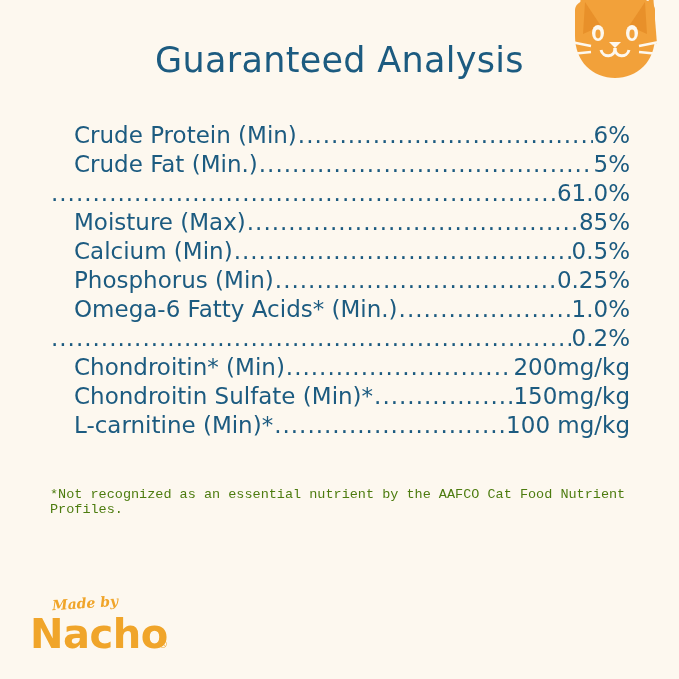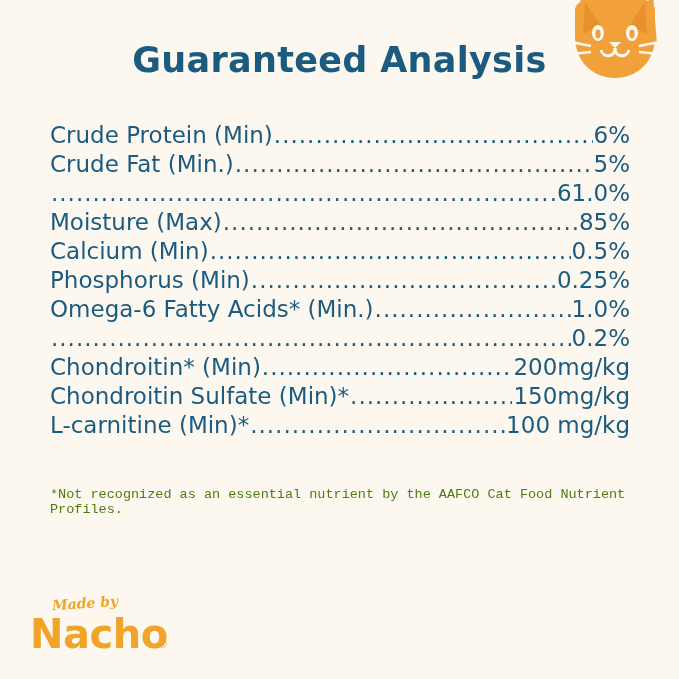--- a/index.html
+++ b/index.html
@@ -33,21 +33,21 @@
 
   
   .title {
     position: absolute;
     top: 40px;
     left: 0;
     width: 679px;
     text-align: center;
     color: #1c5b80;
     font-size: 35px;
-    font-weight: 700;
+    font-weight: 400;
     letter-spacing: 0.3px;
     font-family: "DejaVu Sans", sans-serif;
   }
 
   
   .rows {
     position: absolute;
     top: 122px;
     left: 50px;
     width: 580px;
@@ -56,20 +56,21 @@
     display: flex;
     align-items: baseline;
     color: #1c5b80;
     font-size: 23px;
     font-family: "DejaVu Sans", sans-serif;
     height: 29px;
     white-space: nowrap;
   }
   .row .label {
     flex: 0 0 auto;
+    margin-left: 24px;
   }
   .row .dots {
     flex: 1 1 auto;
     overflow: hidden;
     white-space: nowrap;
     letter-spacing: 1px;
     margin: 0 1px;
     color: #1c5b80;
     font-size: 23px;
   }

